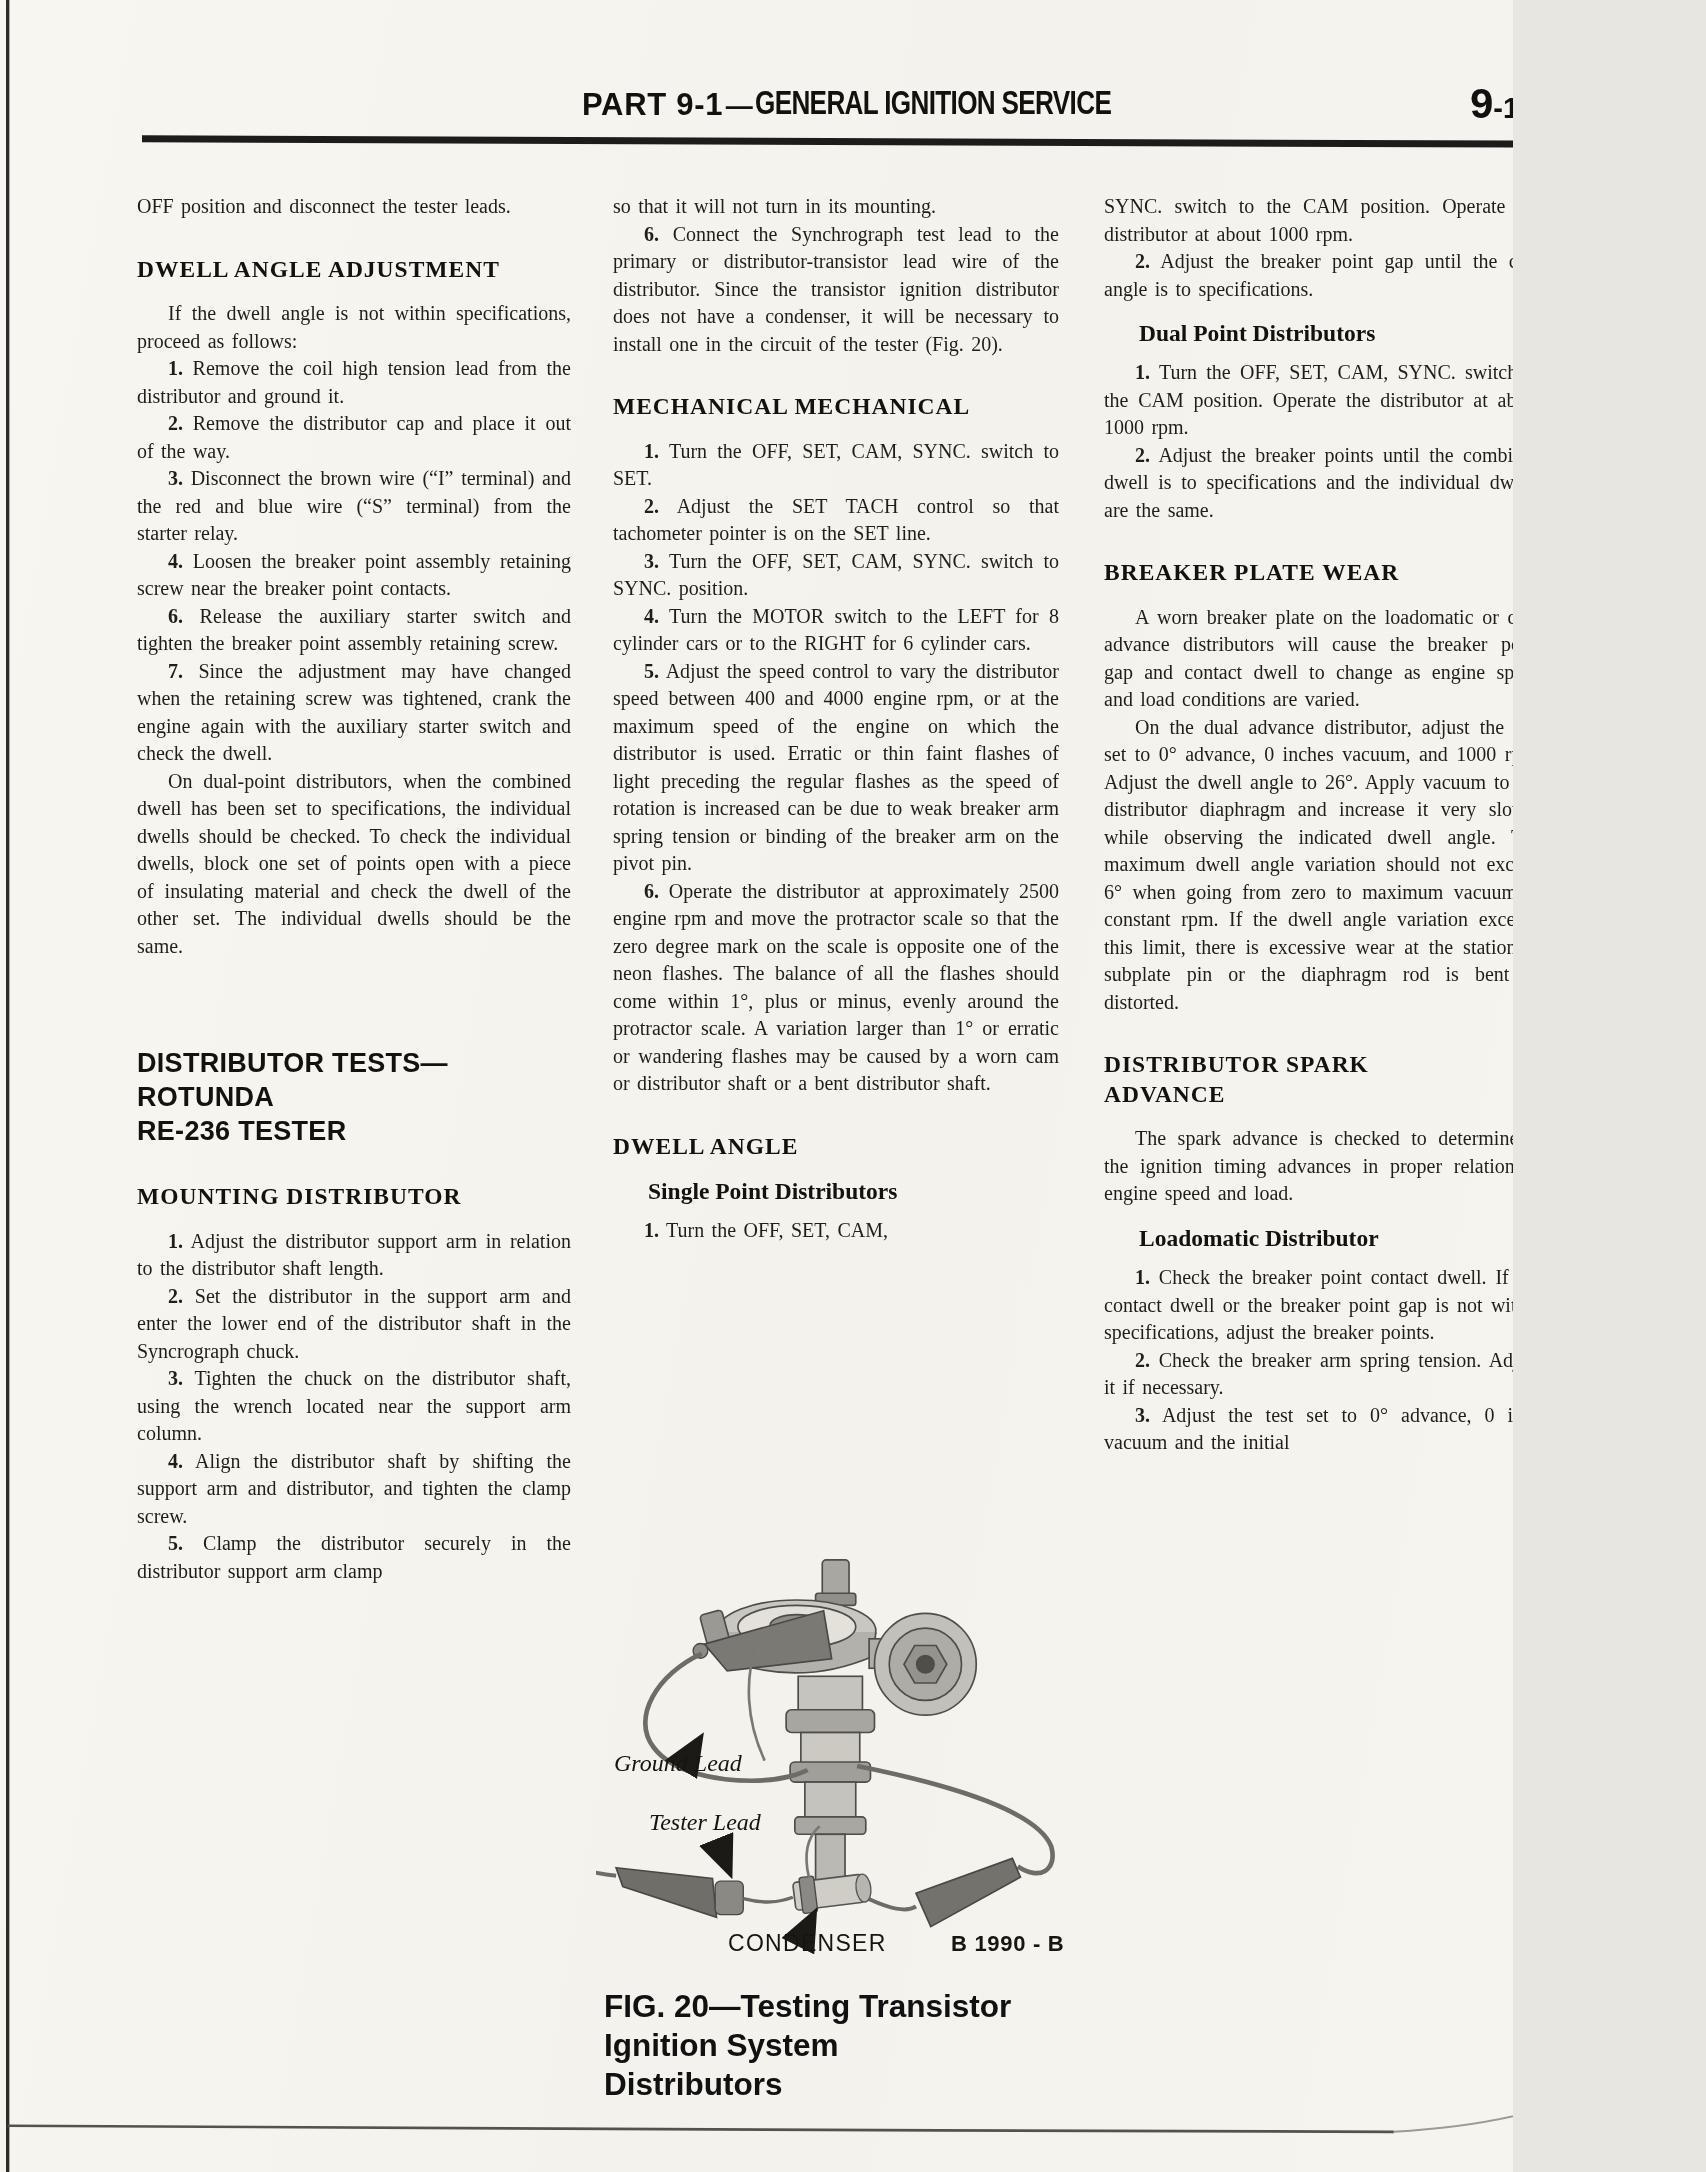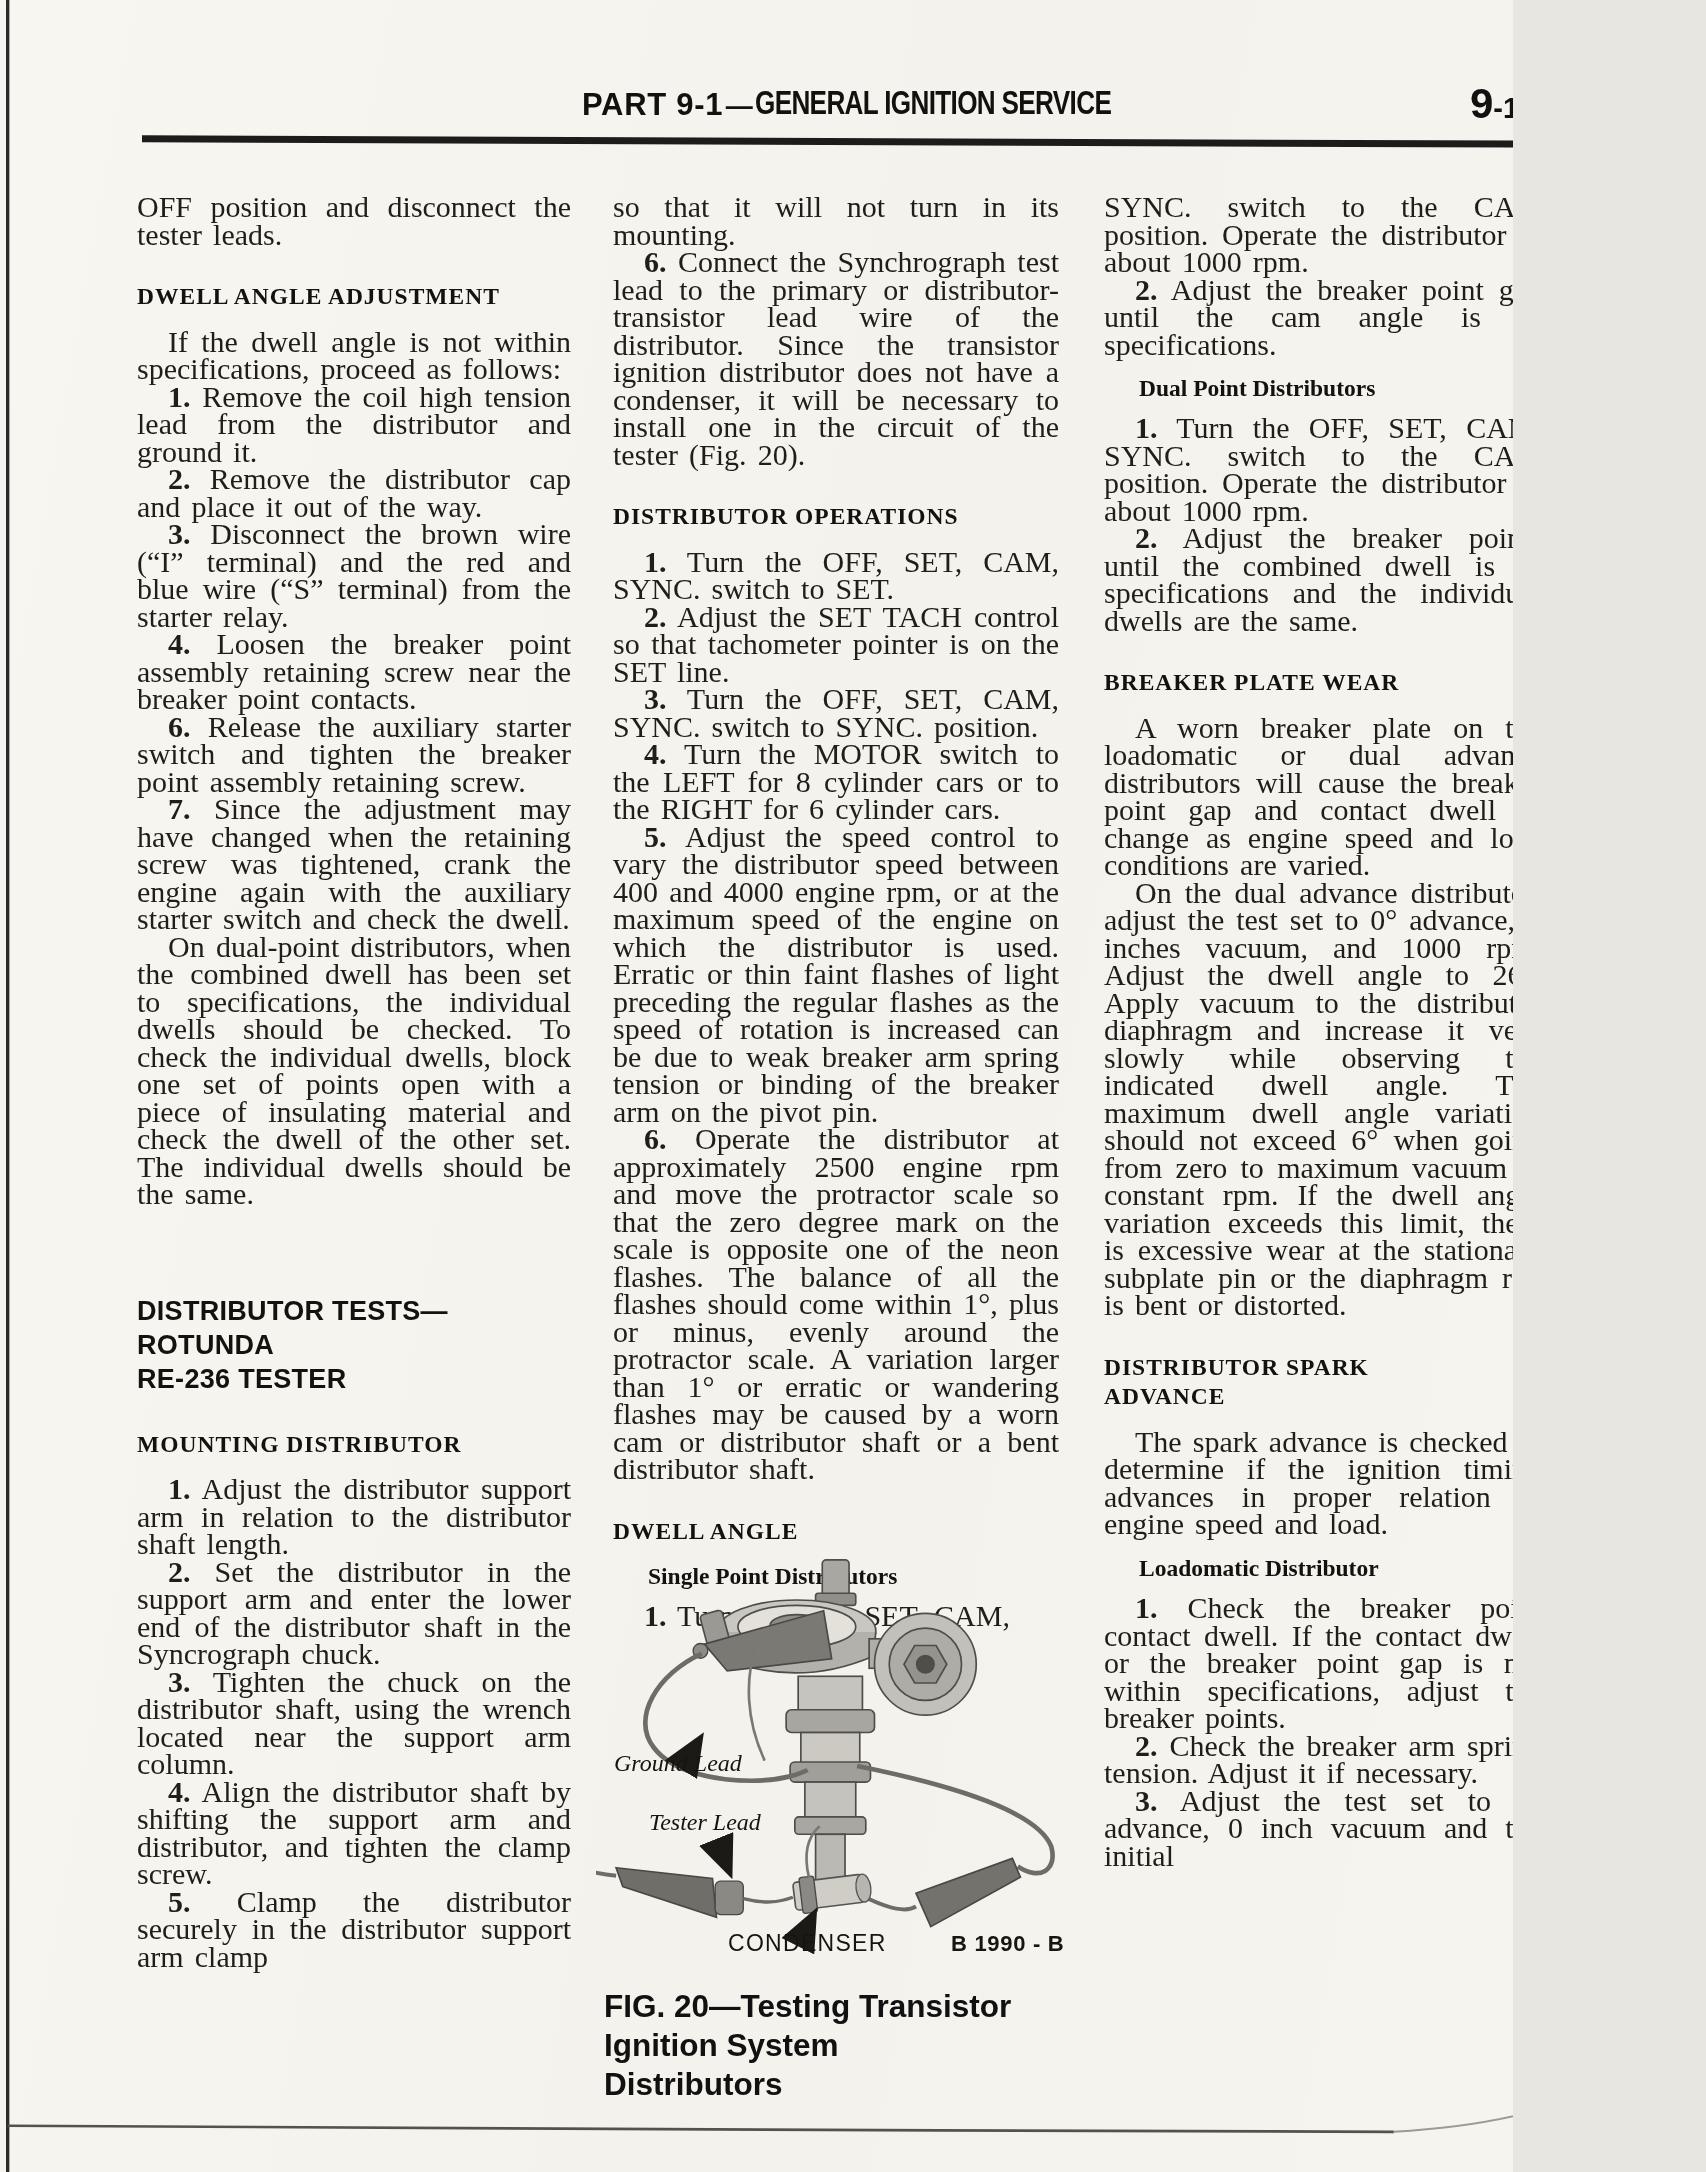--- a/index.html
+++ b/index.html
@@ -20,21 +20,21 @@
   .pagenum{position:absolute;left:1470px;top:80px;color:#121110;white-space:nowrap;}
   .pagenum .big{font-family:"Liberation Sans",sans-serif;font-weight:800;font-size:42px;}
   .pagenum .small{font-family:"Liberation Sans",sans-serif;font-weight:700;font-size:29px;}
   .rule{position:absolute;left:142px;top:138px;width:1375px;height:6.7px;background:#1d1c1a;transform:rotate(0.22deg);}
   
   .col{position:absolute;top:193px;}
   #col1{left:137px;width:434px;}
   #col2{left:613px;width:446px;}
   #col3{left:1104px;width:438px;}
   .blk{margin:0;}
-  .p,.step{font-size:30px;line-height:27.5px;text-align:justify;text-indent:31px;word-spacing:0.12em;color:#211e19;}
+  .p,.step{font-size:20px;line-height:27.5px;text-align:justify;text-indent:31px;word-spacing:0.12em;color:#211e19;}
   .noindent{text-indent:0;}
   .num{font-weight:bold;}
   .h2{font-weight:700;font-size:23.5px;letter-spacing:1px;line-height:29.5px;margin:34px 0 16px;white-space:pre-line;color:#14120e;}
   .h2sans{font-family:"Liberation Sans",sans-serif;font-weight:700;font-size:27px;line-height:34px;margin:86px 0 5.4px;white-space:pre-line;letter-spacing:0.3px;color:#14120e;}
   .h3{font-weight:700;font-size:23.5px;margin:17.4px 0 12px;text-indent:35px;color:#14120e;}
   
   .fig-svg{position:absolute;left:596px;top:1545px;}
   .fig-label-italic{position:absolute;font-style:italic;font-size:24px;color:#17150f;white-space:nowrap;}
   .fig-label-caps{position:absolute;font-family:"Liberation Sans",sans-serif;font-size:23px;letter-spacing:1.3px;color:#17150f;white-space:nowrap;}
   .fig-code{position:absolute;font-family:"Liberation Sans",sans-serif;font-weight:700;font-size:22px;letter-spacing:0.7px;color:#17150f;white-space:nowrap;}
@@ -77,21 +77,21 @@
       <div class="blk h2">MOUNTING DISTRIBUTOR</div>
       <p class="blk step"><span class="num">1.</span> Adjust the distributor support arm in relation to the distributor shaft length.</p>
       <p class="blk step"><span class="num">2.</span> Set the distributor in the support arm and enter the lower end of the distributor shaft in the Syncrograph chuck.</p>
       <p class="blk step"><span class="num">3.</span> Tighten the chuck on the distributor shaft, using the wrench located near the support arm column.</p>
       <p class="blk step"><span class="num">4.</span> Align the distributor shaft by shifting the support arm and distributor, and tighten the clamp screw.</p>
       <p class="blk step"><span class="num">5.</span> Clamp the distributor securely in the distributor support arm clamp</p>
     </div>
   <div class="col" id="col2">
       <p class="blk p noindent">so that it will not turn in its mounting.</p>
       <p class="blk step"><span class="num">6.</span> Connect the Synchrograph test lead to the primary or distributor-transistor lead wire of the distributor. Since the transistor ignition distributor does not have a condenser, it will be necessary to install one in the circuit of the tester (Fig. 20).</p>
-      <div class="blk h2">DISTRIBUTOR OPERATIONS</div>
+      <div class="blk h2">MECHANICAL MECHANICAL</div>
       <p class="blk step"><span class="num">1.</span> Turn the OFF, SET, CAM, SYNC. switch to SET.</p>
       <p class="blk step"><span class="num">2.</span> Adjust the SET TACH control so that tachometer pointer is on the SET line.</p>
       <p class="blk step"><span class="num">3.</span> Turn the OFF, SET, CAM, SYNC. switch to SYNC. position.</p>
       <p class="blk step"><span class="num">4.</span> Turn the MOTOR switch to the LEFT for 8 cylinder cars or to the RIGHT for 6 cylinder cars.</p>
       <p class="blk step"><span class="num">5.</span> Adjust the speed control to vary the distributor speed between 400 and 4000 engine rpm, or at the maximum speed of the engine on which the distributor is used. Erratic or thin faint flashes of light preceding the regular flashes as the speed of rotation is increased can be due to weak breaker arm spring tension or binding of the breaker arm on the pivot pin.</p>
       <p class="blk step"><span class="num">6.</span> Operate the distributor at approximately 2500 engine rpm and move the protractor scale so that the zero degree mark on the scale is opposite one of the neon flashes. The balance of all the flashes should come within 1°, plus or minus, evenly around the protractor scale. A variation larger than 1° or erratic or wandering flashes may be caused by a worn cam or distributor shaft or a bent distributor shaft.</p>
       <div class="blk h2">DWELL ANGLE</div>
       <div class="blk h3">Single Point Distributors</div>
       <p class="blk step"><span class="num">1.</span> Turn the OFF, SET, CAM,</p>
     </div>

